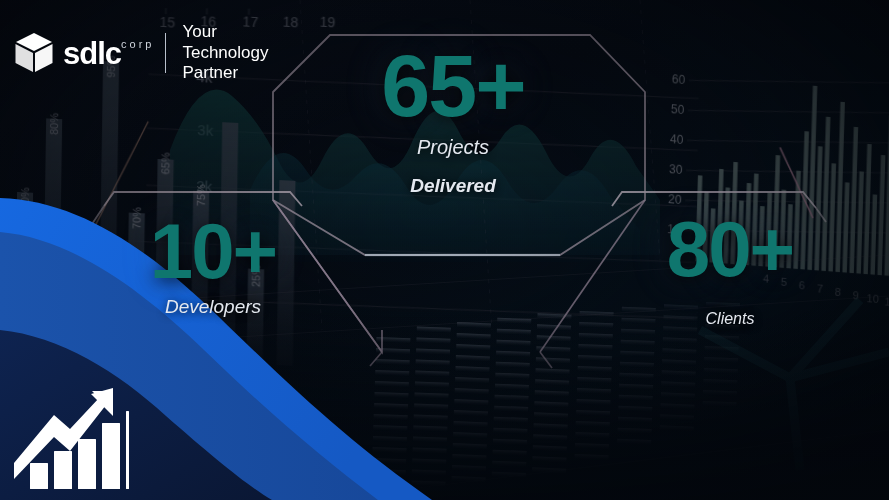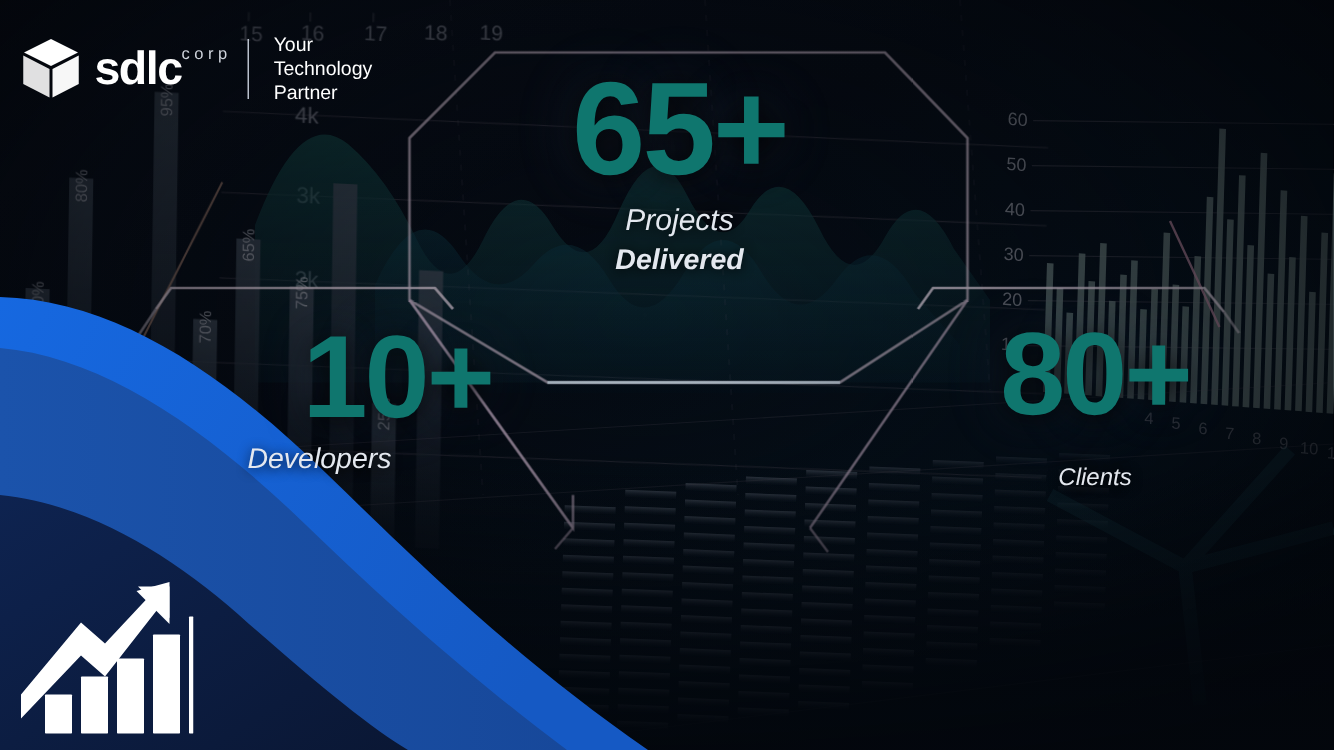--- a/index.html
+++ b/index.html
@@ -44,44 +44,44 @@
     font-size:31px; font-weight:bold; color:#ffffff;
     letter-spacing:-1px; font-family:"Liberation Sans", sans-serif;
   }
   .logo-corp {
     font-size:11px; color:#cfd4dc; letter-spacing:3.0px;
     text-align:left; margin-top:1px; font-weight:400;
   }
   .logo-divider { width:1px; height:40px; background:#b9c0cc; margin:0 7px 0 2px; }
   .logo-tag {
     display:flex; flex-direction:column;
-    font-size:13px; color:#ffffff; line-height:1.22; font-weight:400;
+    font-size:17px; color:#ffffff; line-height:1.22; font-weight:400;
   }
 
   
   .stat { position:absolute; text-align:center; z-index:30; }
   .stat-num {
     color:#0f766e; font-weight:bold;
     letter-spacing:-2px; line-height:0.95;
     text-shadow:0 2px 18px rgba(0,0,0,0.85), 0 0 42px rgba(120,150,200,0.22);
   }
   .stat-label {
     color:#e4e8ef; font-weight:400;
     text-shadow:0 1px 8px rgba(0,0,0,0.9);
     line-height:1.18;
     font-style:italic;
   }
 
   #stat-projects { left:328px; top:44px; width:250px; }
   #stat-projects .stat-num { font-size:88px; }
   #stat-projects .stat-label { font-size:20px; margin-top:8px; }
-  #stat-projects .stat-label .l2 { display:block; font-weight:bold; font-size:19px; margin-top:4px;}
+  #stat-projects .stat-label .l2 { display:block; font-weight:bold; font-size:19px; margin-top:16px;}
 
   #stat-devs { left:98px; top:214px; width:230px; }
-  #stat-devs .stat-num { font-size:78px;text-align:right; }
+  #stat-devs .stat-num { font-size:78px; }
   #stat-devs .stat-label { font-size:19px; margin-top:8px; }
 
   #stat-clients { left:625px; top:212px; width:210px; }
   #stat-clients .stat-num { font-size:78px; }
   #stat-clients .stat-label { font-size:16px; margin-top:24px; }
 
   
   .waves { position:absolute; inset:0; width:889px; height:500px; z-index:20; pointer-events:none; }
 
   

